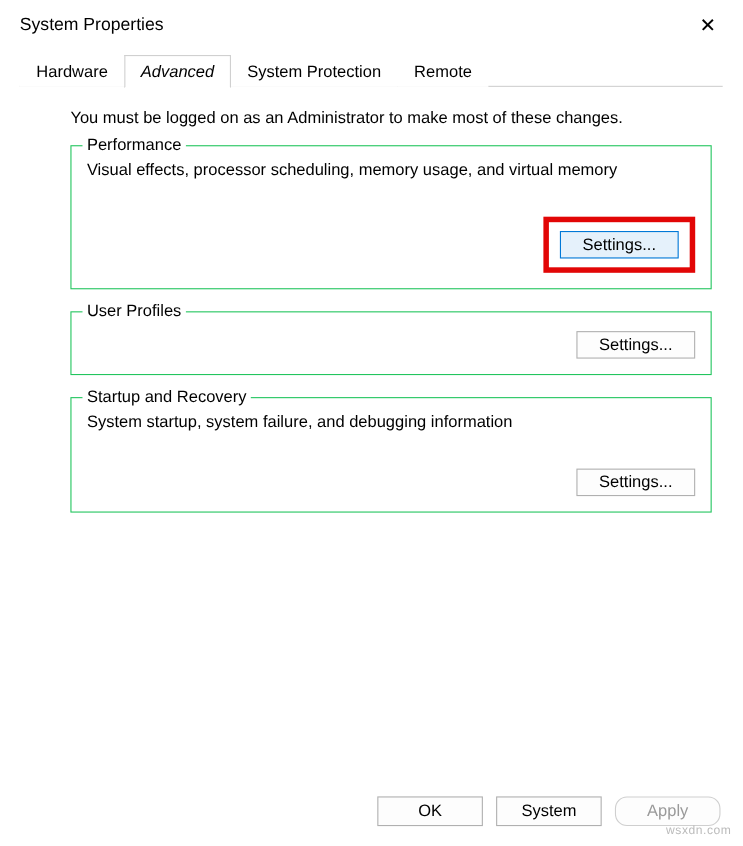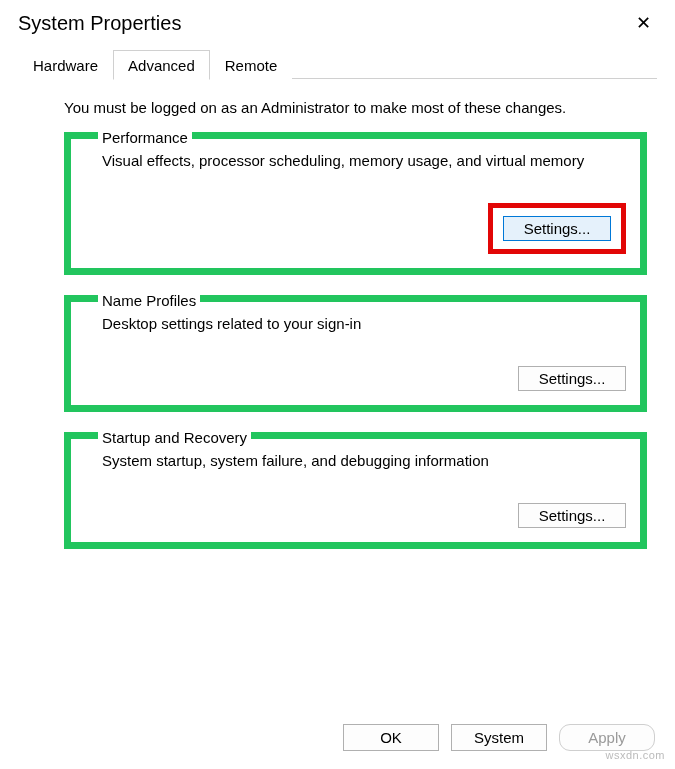--- a/index.html
+++ b/index.html
@@ -11,21 +11,21 @@
       height: 769px;
       position: relative;
       color: #000;
     }
     .title-bar {
       display: flex;
       justify-content: space-between;
       align-items: center;
       padding: 8px 16px 12px 18px;
     }
-    .title-bar h1 { font-size: 20px; font-weight: 400; }
+    .title-bar h1 { font-size: 16px; font-weight: 400; }
     .close-x { font-size: 18px; font-weight: 300; padding: 4px 8px; cursor: pointer; }
     .tabs {
       display: flex;
       margin: 0 18px;
       align-items: flex-end;
     }
     .tab {
       padding: 6px 14px 5px 14px;
       border: 1px solid transparent;
       border-bottom: none;
@@ -33,34 +33,35 @@
       font-size: 15px;
       position: relative;
       background: #fff;
     }
     .tab.inactive { border-color: transparent; }
     .tab.active {
       border: 1px solid #d0d0d0;
       border-bottom: 1px solid #fff;
       z-index: 2;
       margin-bottom: -1px;
+      font-style: italic;
     }
     .tab-row-line {
       border-bottom: 1px solid #d0d0d0;
       margin: 0 18px;
       margin-top: -1px;
     }
     .panel {
       padding: 20px 28px 0 28px;
       margin-left: 36px;
     }
     .intro { margin-bottom: 16px; font-size: 15px; }
     .group {
-      border: 7px solid #22c55e;
-      padding: 0 14px 14px 31px;
+      border: 1px solid #22c55e;
+      padding: 0 14px 14px 14px;
       margin-bottom: 20px;
       position: relative;
     }
     .group .legend {
       position: relative;
       top: -10px;
       background: #fff;
       display: inline-block;
       padding: 0 4px;
       font-size: 15px;
@@ -118,40 +119,40 @@
 <body>
 
 <div class="title-bar">
   <h1>System Properties</h1>
   <span class="close-x">✕</span>
 </div>
 
 <div class="tabs">
   <div class="tab inactive">Hardware</div>
   <div class="tab active">Advanced</div>
+  <div class="tab inactive">System Protection</div>
   <div class="tab inactive">Remote</div>
 </div>
 <div class="tab-row-line"></div>
 
 <div class="panel">
   <p class="intro">You must be logged on as an Administrator to make most of these changes.</p>
 
   <div class="group">
     <span class="legend">Performance</span>
     <p class="desc">Visual effects, processor scheduling, memory usage, and virtual memory</p>
     <div class="btn-row">
       <span class="highlight-box">
         <button class="btn highlight-inner">Settings...</button>
       </span>
     </div>
   </div>
 
   <div class="group">
-    <span class="legend">Name Profiles</span>
-    <p class="desc">Desktop settings related to your sign-in</p>
+    <span class="legend">User Profiles</span>
     <div class="btn-row">
       <button class="btn">Settings...</button>
     </div>
   </div>
 
   <div class="group">
     <span class="legend">Startup and Recovery</span>
     <p class="desc">System startup, system failure, and debugging information</p>
     <div class="btn-row">
       <button class="btn">Settings...</button>

